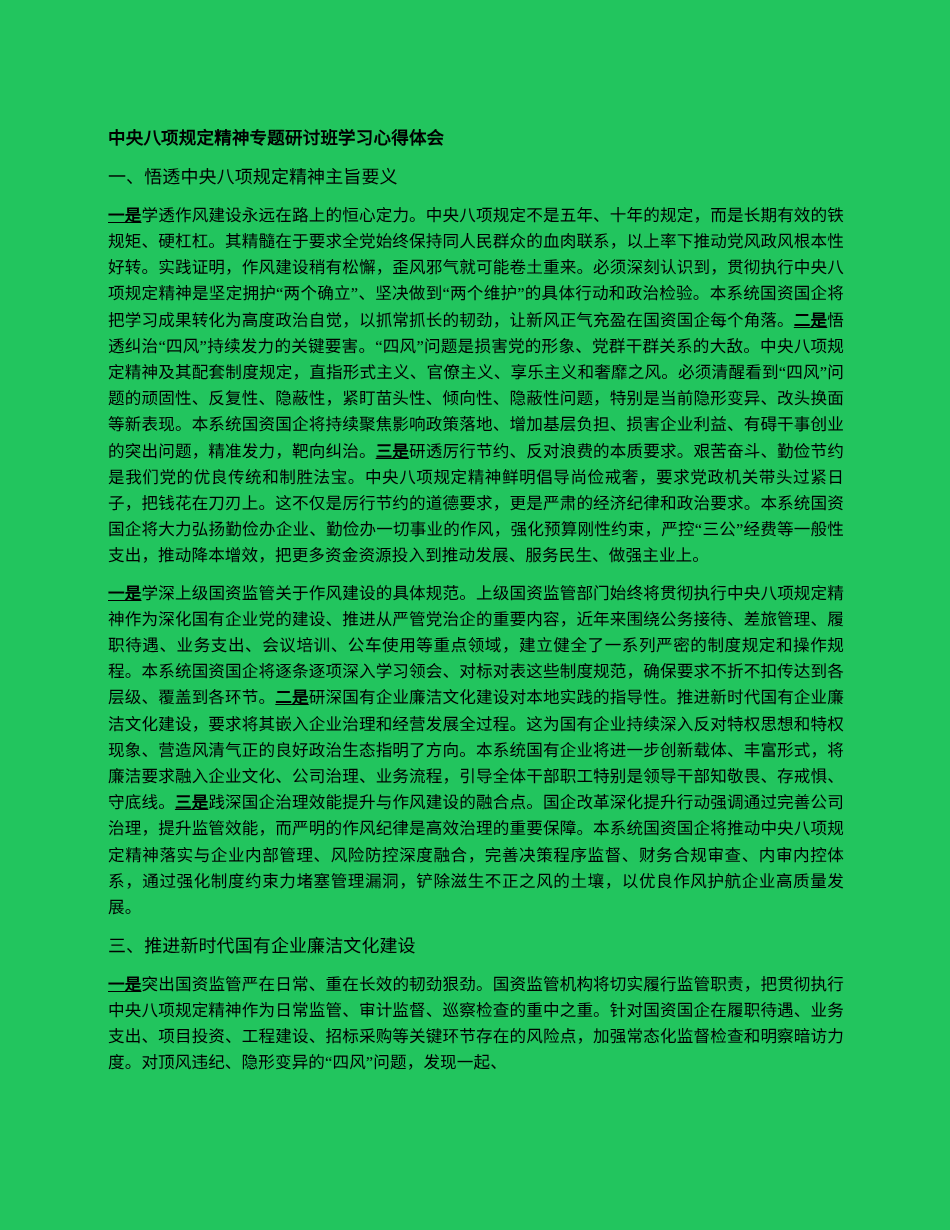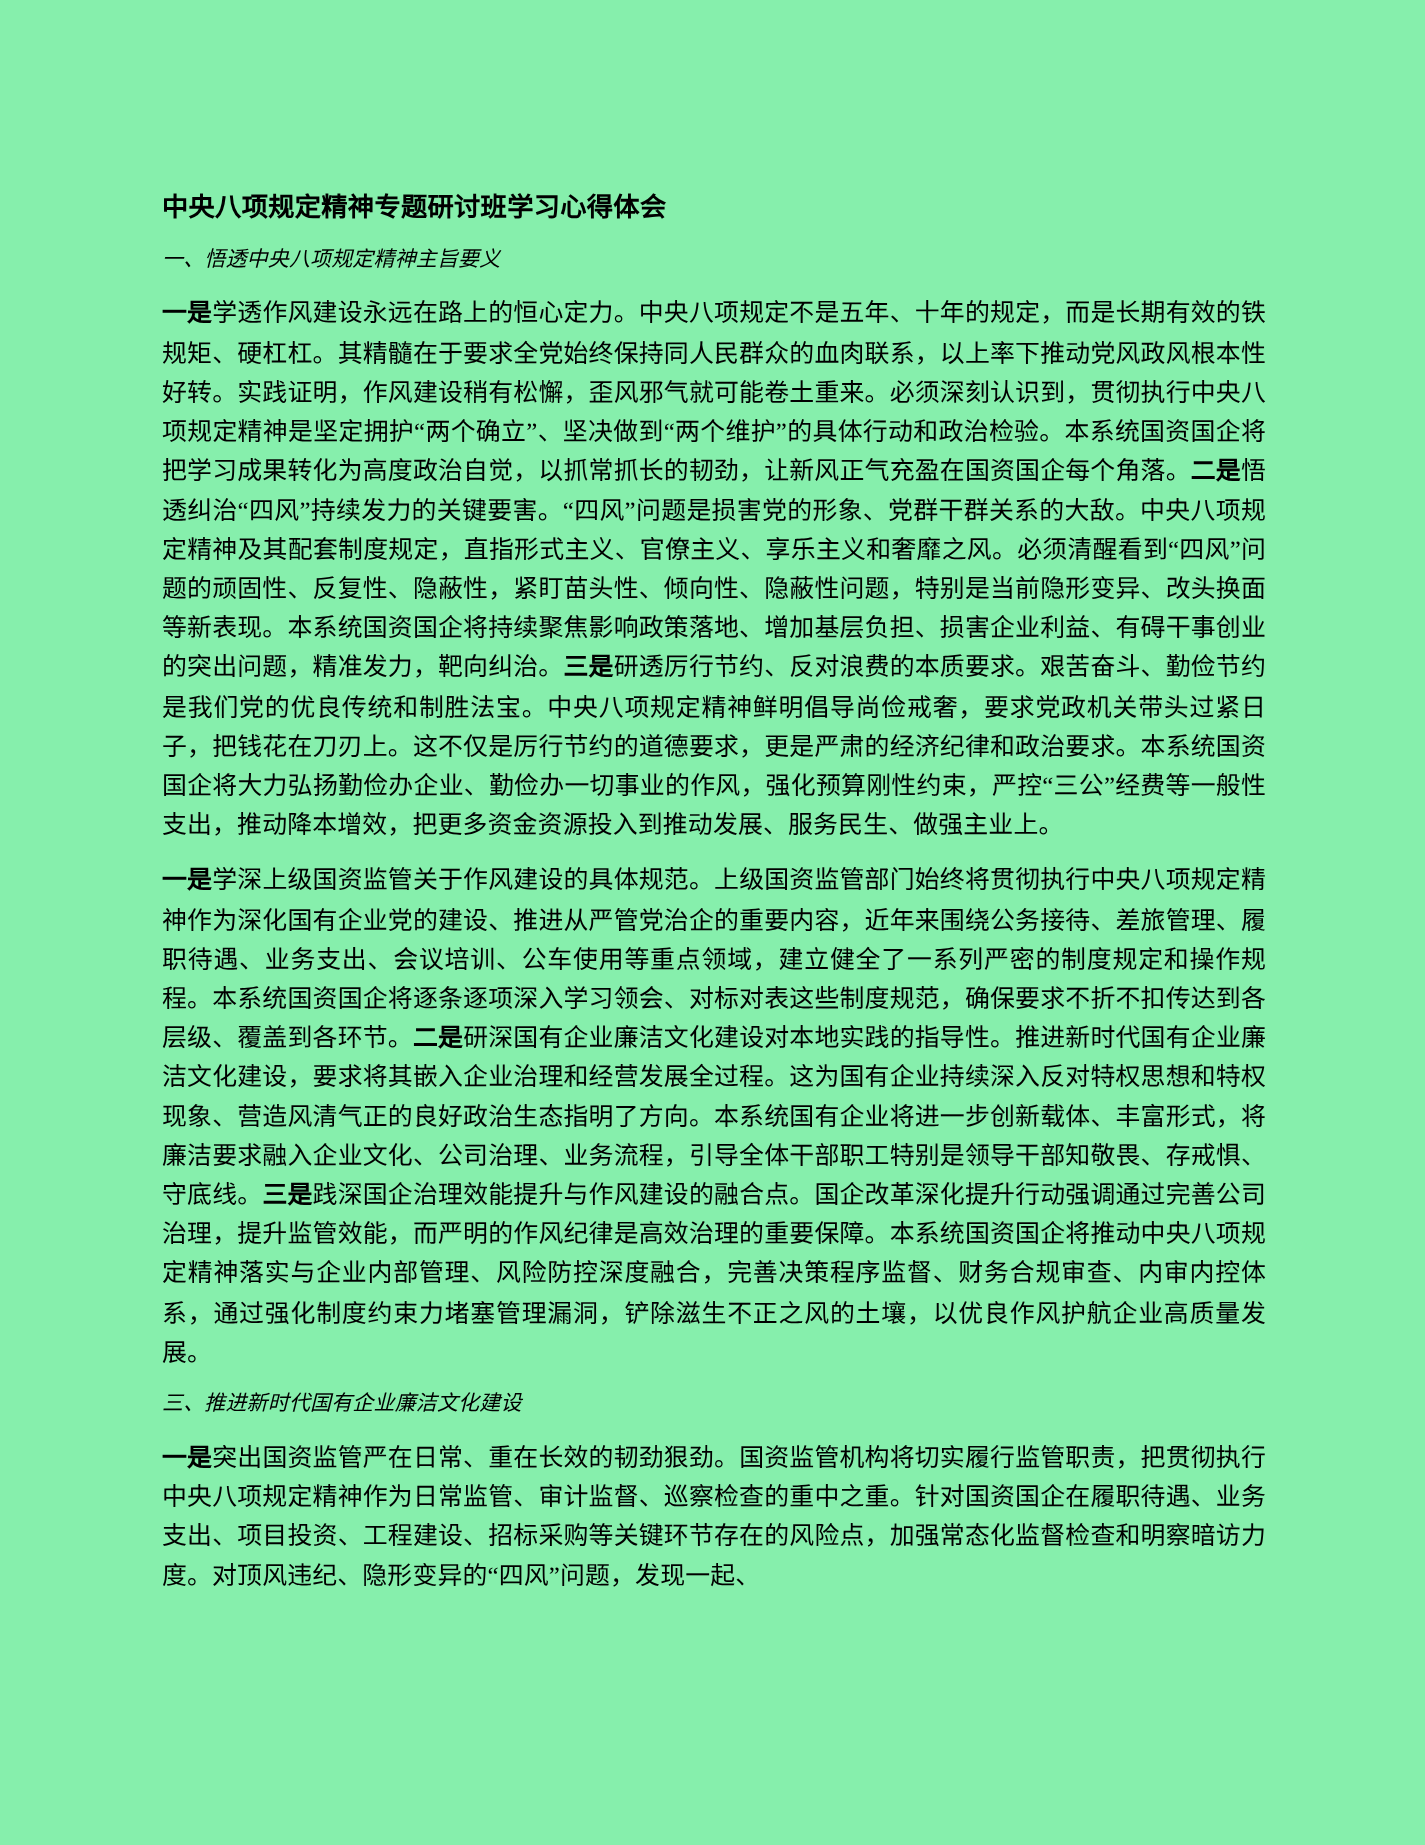--- a/index.html
+++ b/index.html
@@ -10,21 +10,21 @@
   body {
     font-family: "Liberation Serif", "DejaVu Serif", serif;
     color: #000000;
     -webkit-font-smoothing: antialiased;
   }
   .page {
     position: relative;
     width: 950px;
     height: 1230px;
     margin: 0 auto;
-    background: #86efac;
+    background: #22c55e;
     box-sizing: border-box;
     overflow: hidden;
   }
   .content {
     position: absolute;
     left: 108px;
     top: 126px;
     width: 736px;
   }
   .doc-title {
@@ -40,29 +40,29 @@
     line-height: 1.58;
     margin: 0 0 11px 0;
     text-align: justify;
     text-justify: inter-ideograph;
     letter-spacing: 0.1px;
   }
   .para:last-child {
     margin-bottom: 0;
   }
   .section-heading {
-    font-size: 14px;
+    font-size: 18px;
     line-height: 1.58;
     margin: 0 0 11px 0;
     font-weight: normal;
     letter-spacing: 0.1px;
-    font-style: italic;
   }
   .marker {
     font-weight: bold;
+    text-decoration: underline;
   }
   .body-para {
     text-indent: 0;
   }
 </style>
 </head>
 <body>
 
 <div class="page">
   <div class="content">

